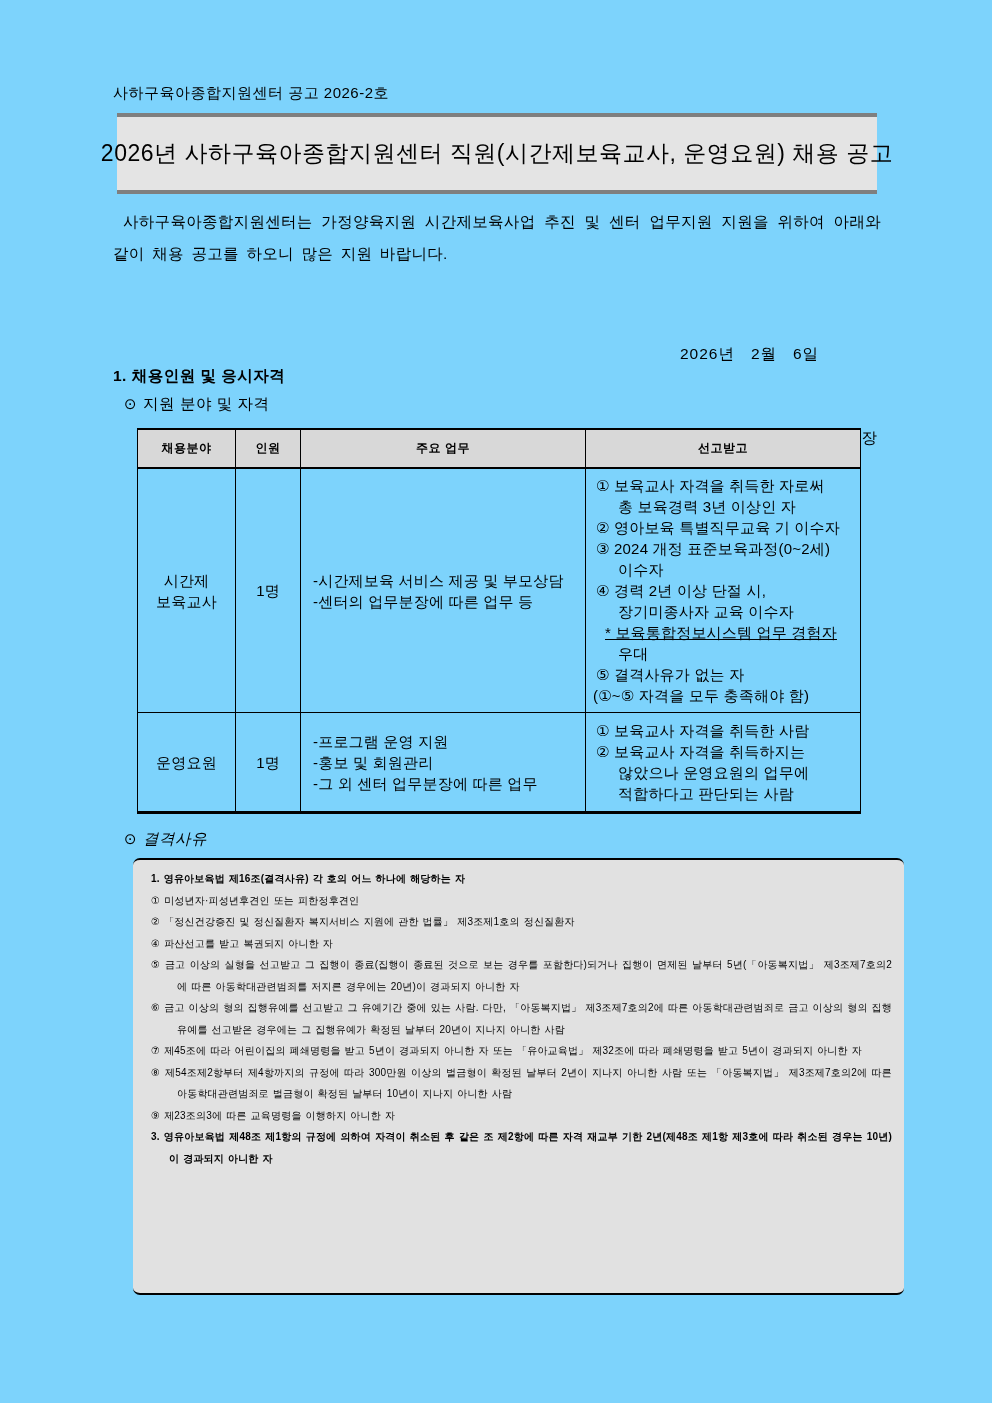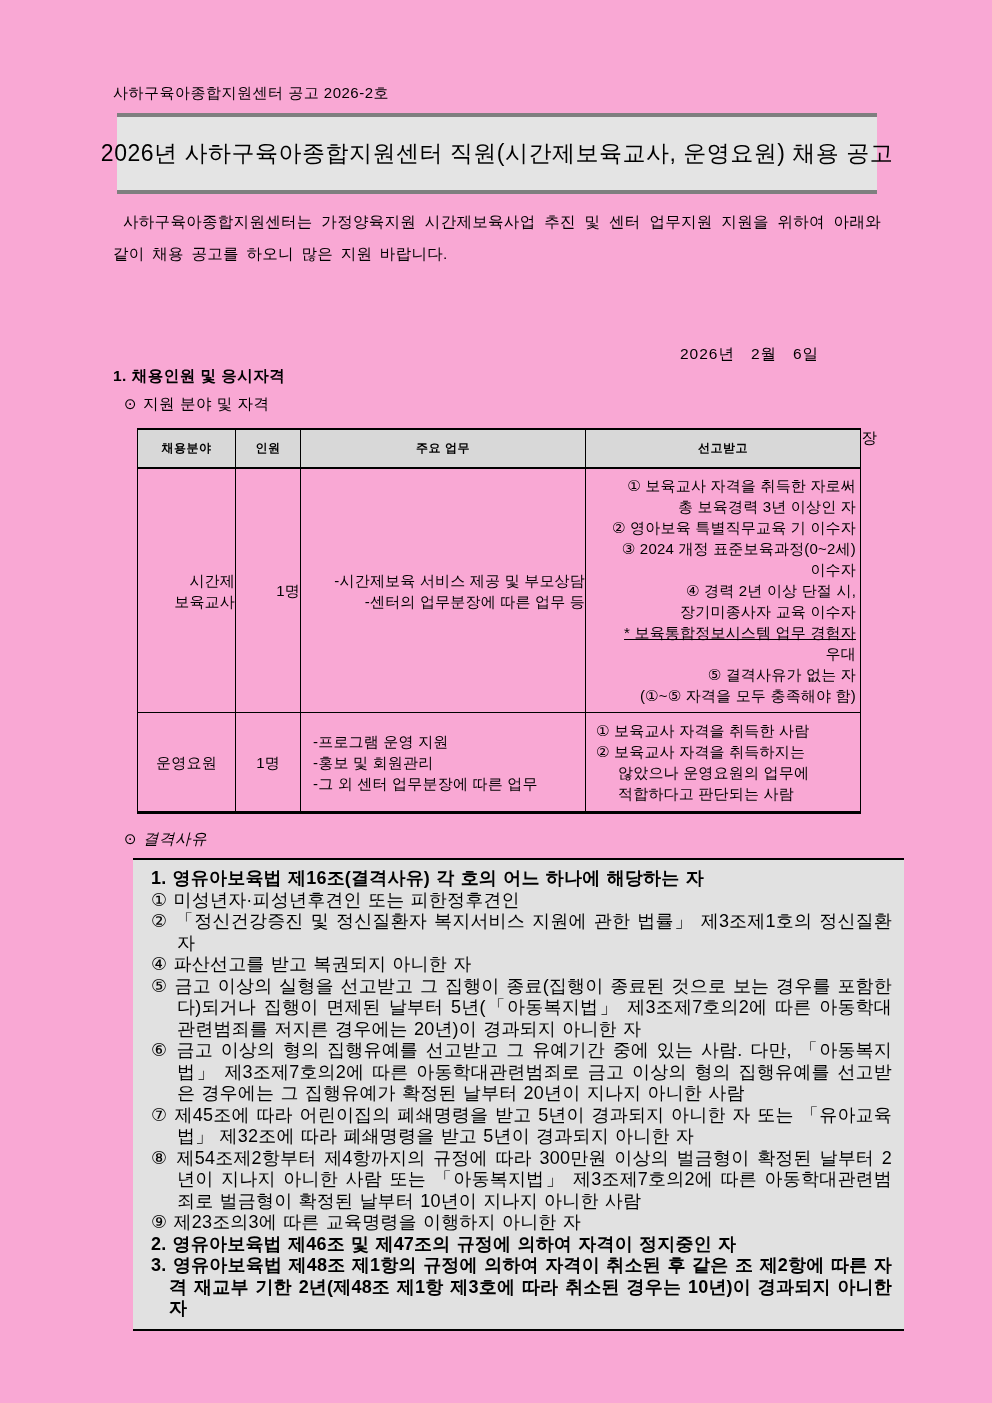--- a/index.html
+++ b/index.html
@@ -1,21 +1,21 @@
 <!DOCTYPE html>
 <html><head>
 <meta charset="utf-8">
 <style>
   * { margin: 0; padding: 0; box-sizing: border-box; }
   html, body { background: #ffffff; }
   .page {
     position: relative;
     width: 992px;
     height: 1403px;
-    background: #f9a8d4;
+    background: #7dd3fc;
     color: #000000;
     font-family: "Liberation Sans", "DejaVu Sans", sans-serif;
     overflow: hidden;
   }
   .doc-number {
     position: absolute;
     left: 113px; top: 84px;
     font-size: 15px;
     letter-spacing: 0.5px;
   }
@@ -89,42 +89,43 @@
     font-size: 12px;
     font-weight: bold;
     letter-spacing: 0.5px;
   }
   table.apply-table td {
     border: 1px solid #000;
     vertical-align: middle;
     line-height: 21px;
     letter-spacing: 0.2px;
   }
-  table.apply-table tr.row-1 td { height: 227px; text-align: right; }
+  table.apply-table tr.row-1 td { height: 227px; }
   table.apply-table tr.row-2 td { height: 100px; border-bottom: 3px solid #000; }
   td.c-center { text-align: center; }
   td.c-duties { padding-left: 12px; }
   td.c-quals  { padding: 6px 4px 6px 10px; }
   .q { white-space: nowrap; }
   .q.cont  { padding-left: 22px; }
   .q.star  { padding-left: 9px; text-decoration: underline; }
   .q.paren { margin-left: -3px; }
 
   .disq-box {
     position: absolute;
     left: 133px; top: 858px;
     width: 771px;
     min-height: 437px;
     background: #e1e1e1;
     border-top: 2px solid #000;
     border-bottom: 2px solid #000;
     padding: 8px 12px 9px 18px;
-    font-size: 18px;
+    font-size: 10px;
     line-height: 21.5px;
     letter-spacing: 0.2px;
+    border-radius: 7px;
   }
   .d-item { text-align: justify; word-spacing: 1px; }
   .d-circ { padding-left: 26px; text-indent: -26px; }
   .d-num  { padding-left: 18px; text-indent: -18px; font-weight: bold; }
 </style>
 </head>
 <body>
 
 <div class="page">
 
@@ -214,17 +215,16 @@
   <div class="disq-box">
     <div class="d-item d-num">1. 영유아보육법 제16조(결격사유) 각 호의 어느 하나에 해당하는 자</div>
     <div class="d-item d-circ">① 미성년자·피성년후견인 또는 피한정후견인</div>
     <div class="d-item d-circ">② 「정신건강증진 및 정신질환자 복지서비스 지원에 관한 법률」 제3조제1호의 정신질환자</div>
     <div class="d-item d-circ">④ 파산선고를 받고 복권되지 아니한 자</div>
     <div class="d-item d-circ">⑤ 금고 이상의 실형을 선고받고 그 집행이 종료(집행이 종료된 것으로 보는 경우를 포함한다)되거나 집행이 면제된 날부터 5년(「아동복지법」 제3조제7호의2에 따른 아동학대관련범죄를 저지른 경우에는 20년)이 경과되지 아니한 자</div>
     <div class="d-item d-circ">⑥ 금고 이상의 형의 집행유예를 선고받고 그 유예기간 중에 있는 사람. 다만, 「아동복지법」 제3조제7호의2에 따른 아동학대관련범죄로 금고 이상의 형의 집행유예를 선고받은 경우에는 그 집행유예가 확정된 날부터 20년이 지나지 아니한 사람</div>
     <div class="d-item d-circ">⑦ 제45조에 따라 어린이집의 폐쇄명령을 받고 5년이 경과되지 아니한 자 또는 「유아교육법」 제32조에 따라 폐쇄명령을 받고 5년이 경과되지 아니한 자</div>
     <div class="d-item d-circ">⑧ 제54조제2항부터 제4항까지의 규정에 따라 300만원 이상의 벌금형이 확정된 날부터 2년이 지나지 아니한 사람 또는 「아동복지법」 제3조제7호의2에 따른 아동학대관련범죄로 벌금형이 확정된 날부터 10년이 지나지 아니한 사람</div>
     <div class="d-item d-circ">⑨ 제23조의3에 따른 교육명령을 이행하지 아니한 자</div>
-    <div class="d-item d-num">2. 영유아보육법 제46조 및 제47조의 규정에 의하여 자격이 정지중인 자</div>
     <div class="d-item d-num">3. 영유아보육법 제48조 제1항의 규정에 의하여 자격이 취소된 후 같은 조 제2항에 따른 자격 재교부 기한 2년(제48조 제1항 제3호에 따라 취소된 경우는 10년)이 경과되지 아니한 자</div>
   </div>
 
 </div>
 
 </body></html>

